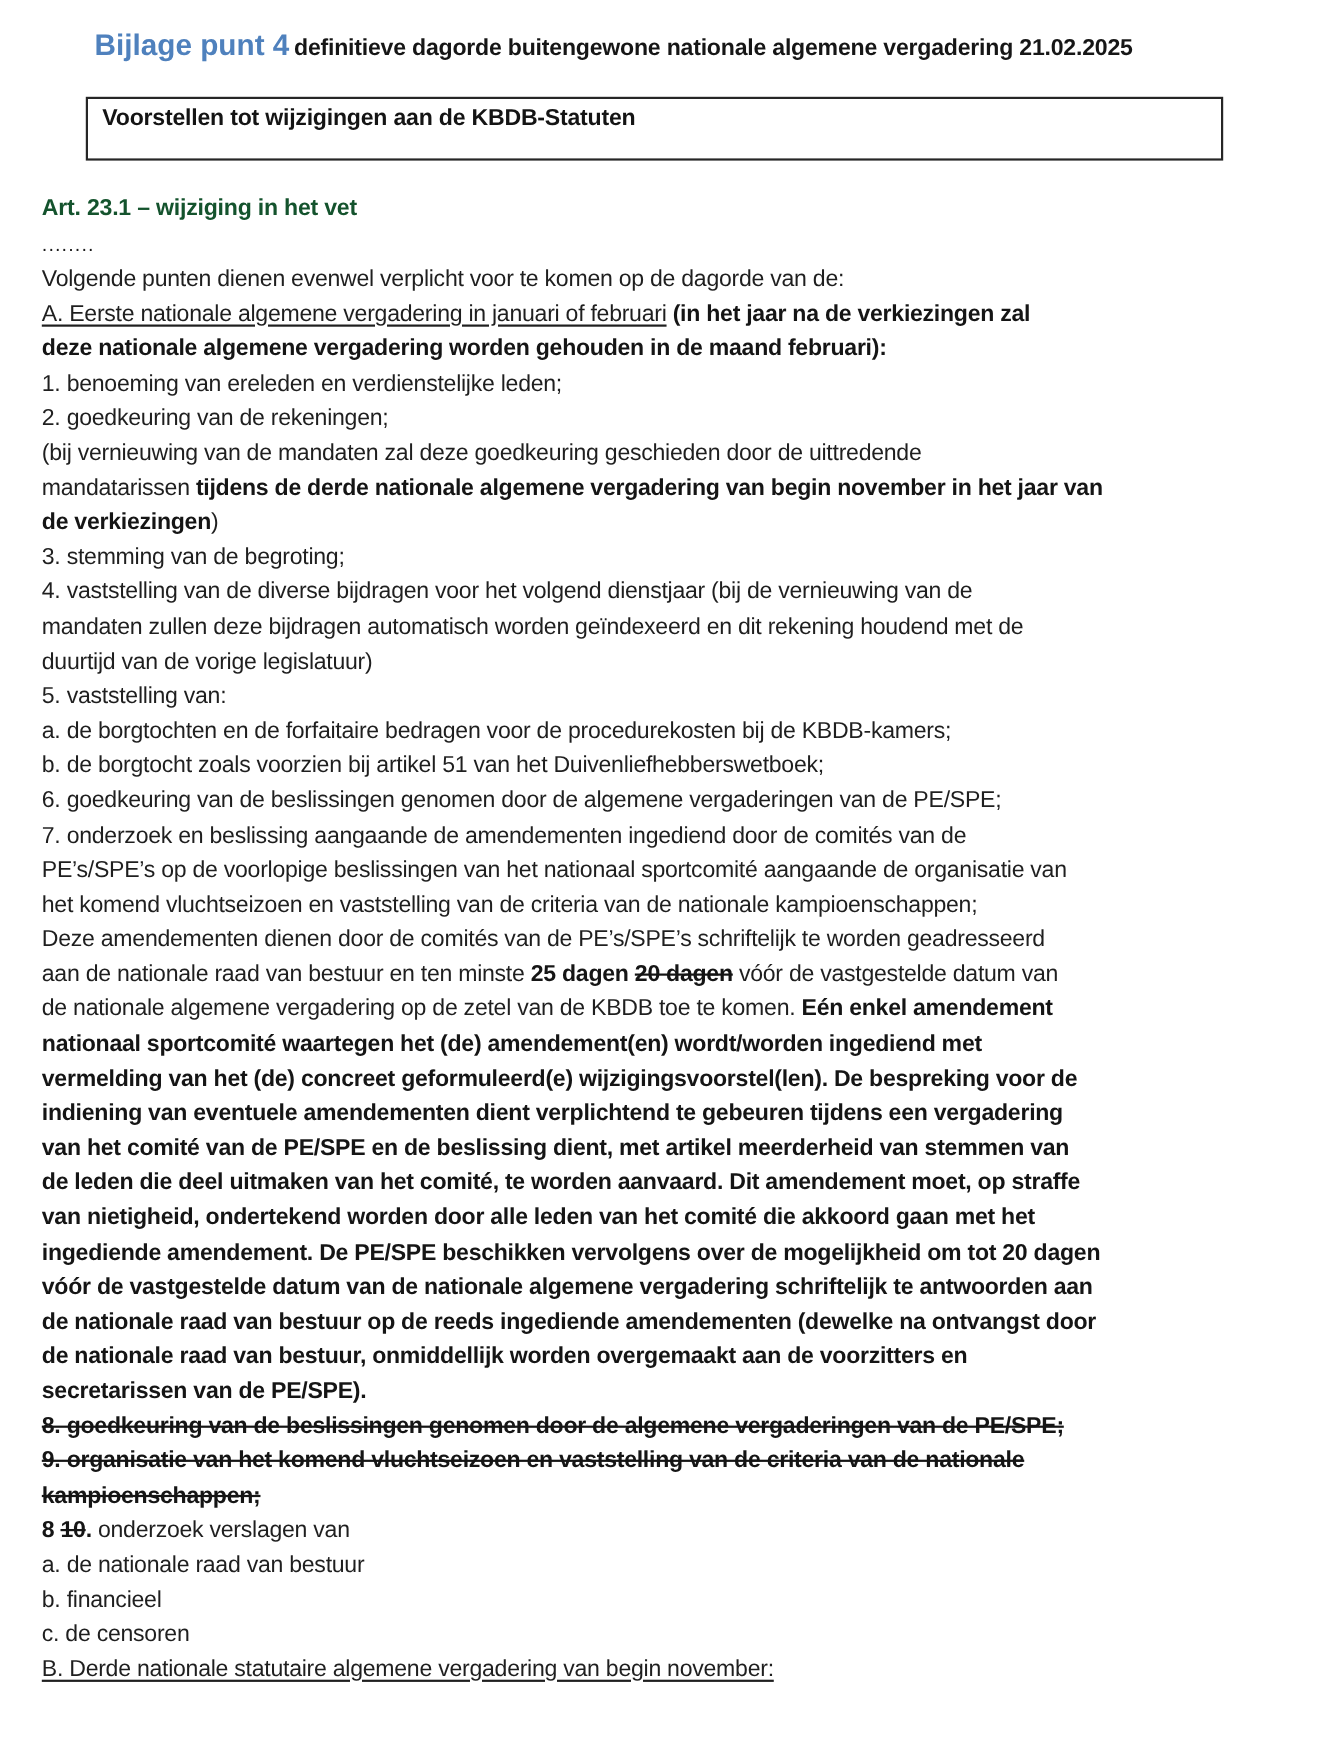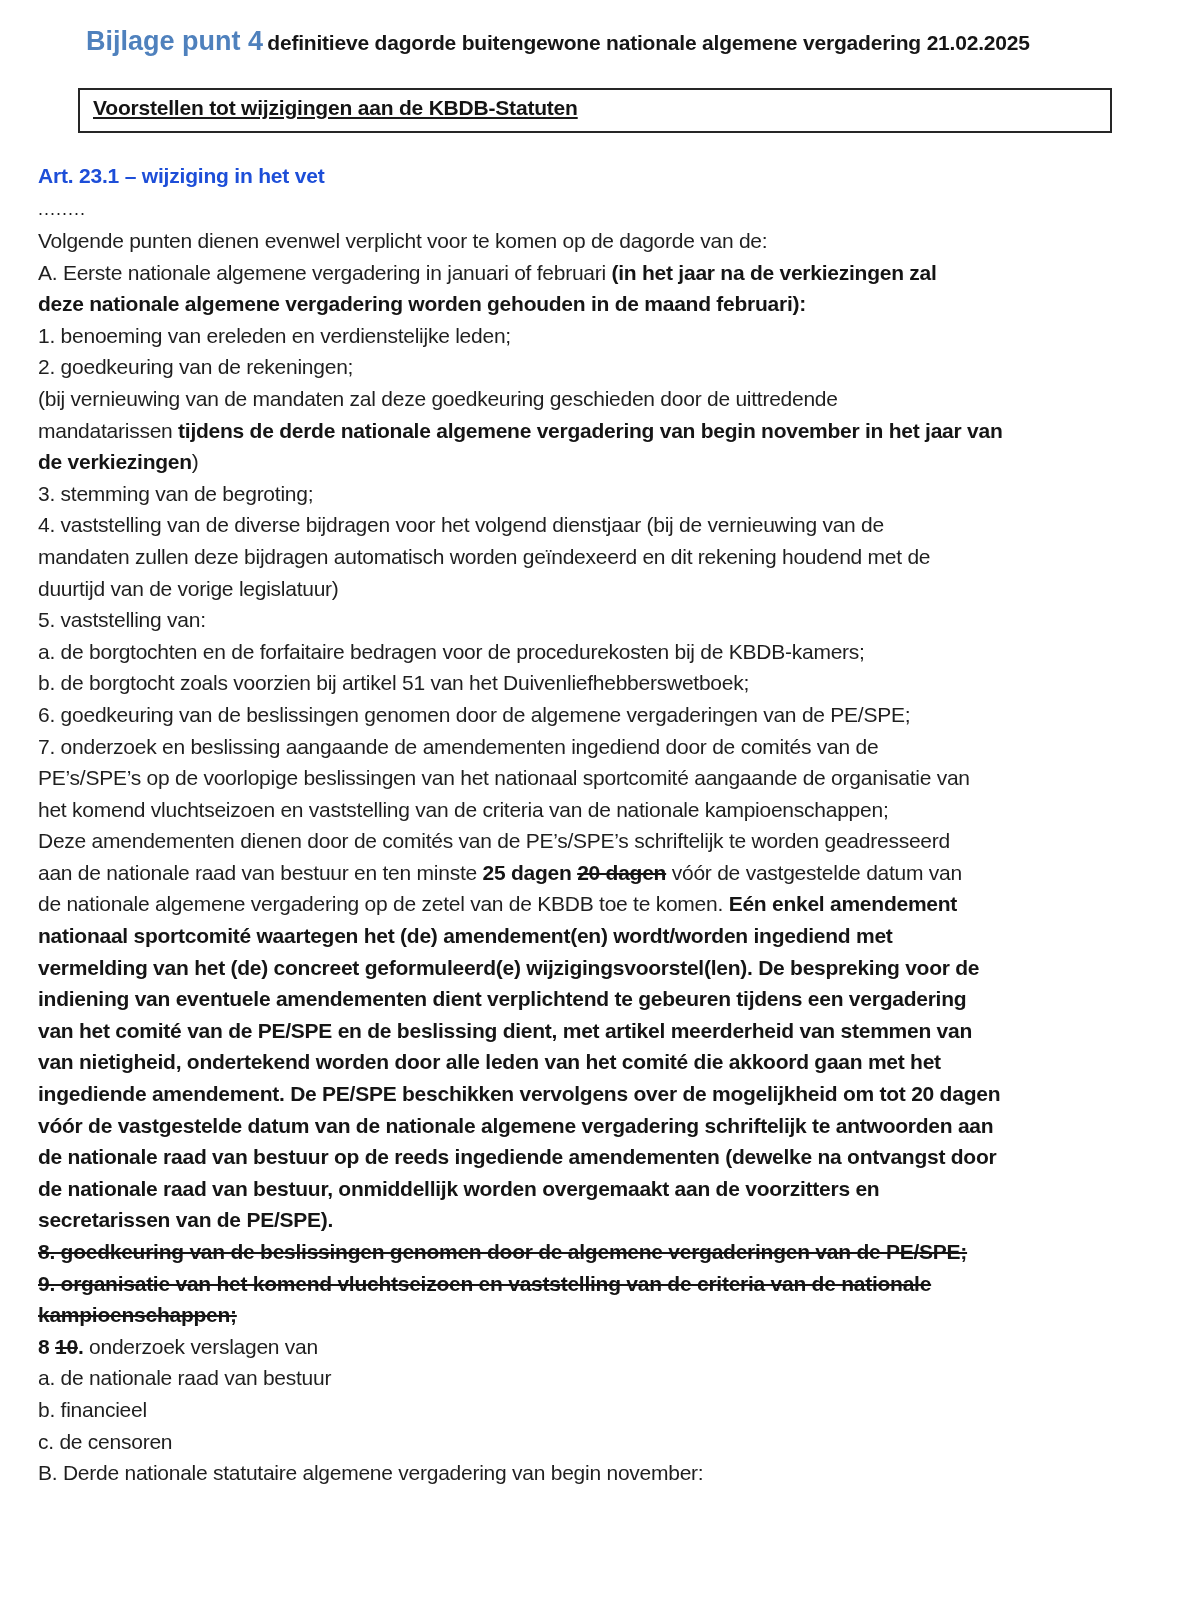--- a/index.html
+++ b/index.html
@@ -27,59 +27,58 @@
   }
   .title-rest {
     font-size: 21px;
     font-weight: 700;
     color: #161616;
   }
   .statutes-box {
     margin-top: 31px;
     margin-left: 40px;
     width: 1034px;
-    height: 45px;
+    height: 58px;
     border: 2px solid #262626;
     padding: 6px 10px 0 13px;
-    text-decoration: underline;
   }
   .box-heading {
     font-size: 21px;
     font-weight: 700;
     letter-spacing: -0.2px;
     color: #141414;
     white-space: nowrap;
   }
   .article-heading {
     margin-top: 31px;
     font-size: 21px;
     font-weight: 700;
     letter-spacing: -0.2px;
-    color: #1d4ed8;
+    color: #14532d;
     white-space: nowrap;
   }
   .ellipsis-line {
     margin-top: 14px;
     font-size: 18px;
     letter-spacing: 1px;
     line-height: 14px;
   }
   .doc-lines {
     margin-top: 9px;
   }
   .line {
     height: 31.6px;
     line-height: 31.6px;
     font-size: 21px;
     letter-spacing: -0.25px;
     white-space: pre;
   }
   .line span { color: #1f1f1f; }
   .line .b { font-weight: 700; color: #151515; }
-  .line .u { text-underline-offset: 3px; }
+  .line .u { text-decoration: underline; text-underline-offset: 3px; }
   .line .s { text-decoration: line-through; }
 </style>
 </head>
 <body>
 
 <div class="page">
 
   <div class="title-line">
     <span class="title-accent" style="color: rgb(79, 129, 189);">Bijlage punt 4</span>
     <span class="title-rest"> definitieve dagorde buitengewone nationale algemene vergadering 21.02.2025</span>
@@ -113,20 +112,21 @@
       <div class="line"><span>7. onderzoek en beslissing aangaande de amendementen ingediend door de comités van de</span></div>
       <div class="line"><span>PE’s/SPE’s op de voorlopige beslissingen van het nationaal sportcomité aangaande de organisatie van</span></div>
       <div class="line"><span>het komend vluchtseizoen en vaststelling van de criteria van de nationale kampioenschappen;</span></div>
       <div class="line"><span>Deze amendementen dienen door de comités van de PE’s/SPE’s schriftelijk te worden geadresseerd</span></div>
       <div class="line"><span>aan de nationale raad van bestuur en ten minste </span><span class="b">25 dagen</span><span> </span><span class="b s">20 dagen</span><span> vóór de vastgestelde datum van</span></div>
       <div class="line"><span>de nationale algemene vergadering op de zetel van de KBDB toe te komen. </span><span class="b">Eén enkel amendement</span></div>
       <div class="line"><span class="b">nationaal sportcomité waartegen het (de) amendement(en) wordt/worden ingediend met</span></div>
       <div class="line"><span class="b">vermelding van het (de) concreet geformuleerd(e) wijzigingsvoorstel(len). De bespreking voor de</span></div>
       <div class="line"><span class="b">indiening van eventuele amendementen dient verplichtend te gebeuren tijdens een vergadering</span></div>
       <div class="line"><span class="b">van het comité van de PE/SPE en de beslissing dient, met artikel meerderheid van stemmen van</span></div>
+      <div class="line"><span class="b">de leden die deel uitmaken van het comité, te worden aanvaard. Dit amendement moet, op straffe</span></div>
       <div class="line"><span class="b">van nietigheid, ondertekend worden door alle leden van het comité die akkoord gaan met het</span></div>
       <div class="line"><span class="b">ingediende amendement. De PE/SPE beschikken vervolgens over de mogelijkheid om tot 20 dagen</span></div>
       <div class="line"><span class="b">vóór de vastgestelde datum van de nationale algemene vergadering schriftelijk te antwoorden aan</span></div>
       <div class="line"><span class="b">de nationale raad van bestuur op de reeds ingediende amendementen (dewelke na ontvangst door</span></div>
       <div class="line"><span class="b">de nationale raad van bestuur, onmiddellijk worden overgemaakt aan de voorzitters en</span></div>
       <div class="line"><span class="b">secretarissen van de PE/SPE).</span></div>
       <div class="line"><span class="b s">8. goedkeuring van de beslissingen genomen door de algemene vergaderingen van de PE/SPE;</span></div>
       <div class="line"><span class="b s">9. organisatie van het komend vluchtseizoen en vaststelling van de criteria van de nationale</span></div>
       <div class="line"><span class="b s">kampioenschappen;</span></div>
       <div class="line"><span class="b">8 </span><span class="b s">10</span><span class="b">.</span><span> onderzoek verslagen van</span></div>

